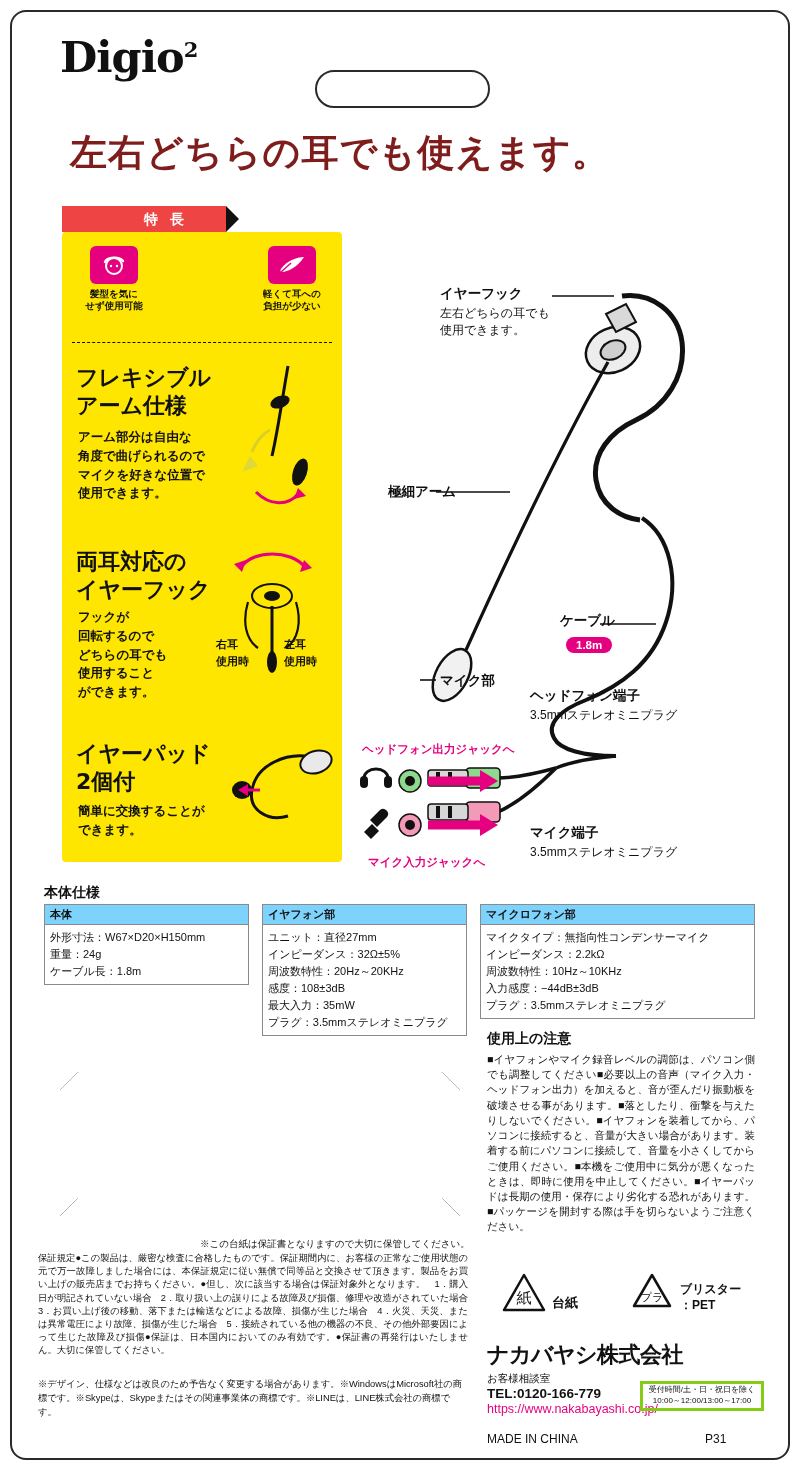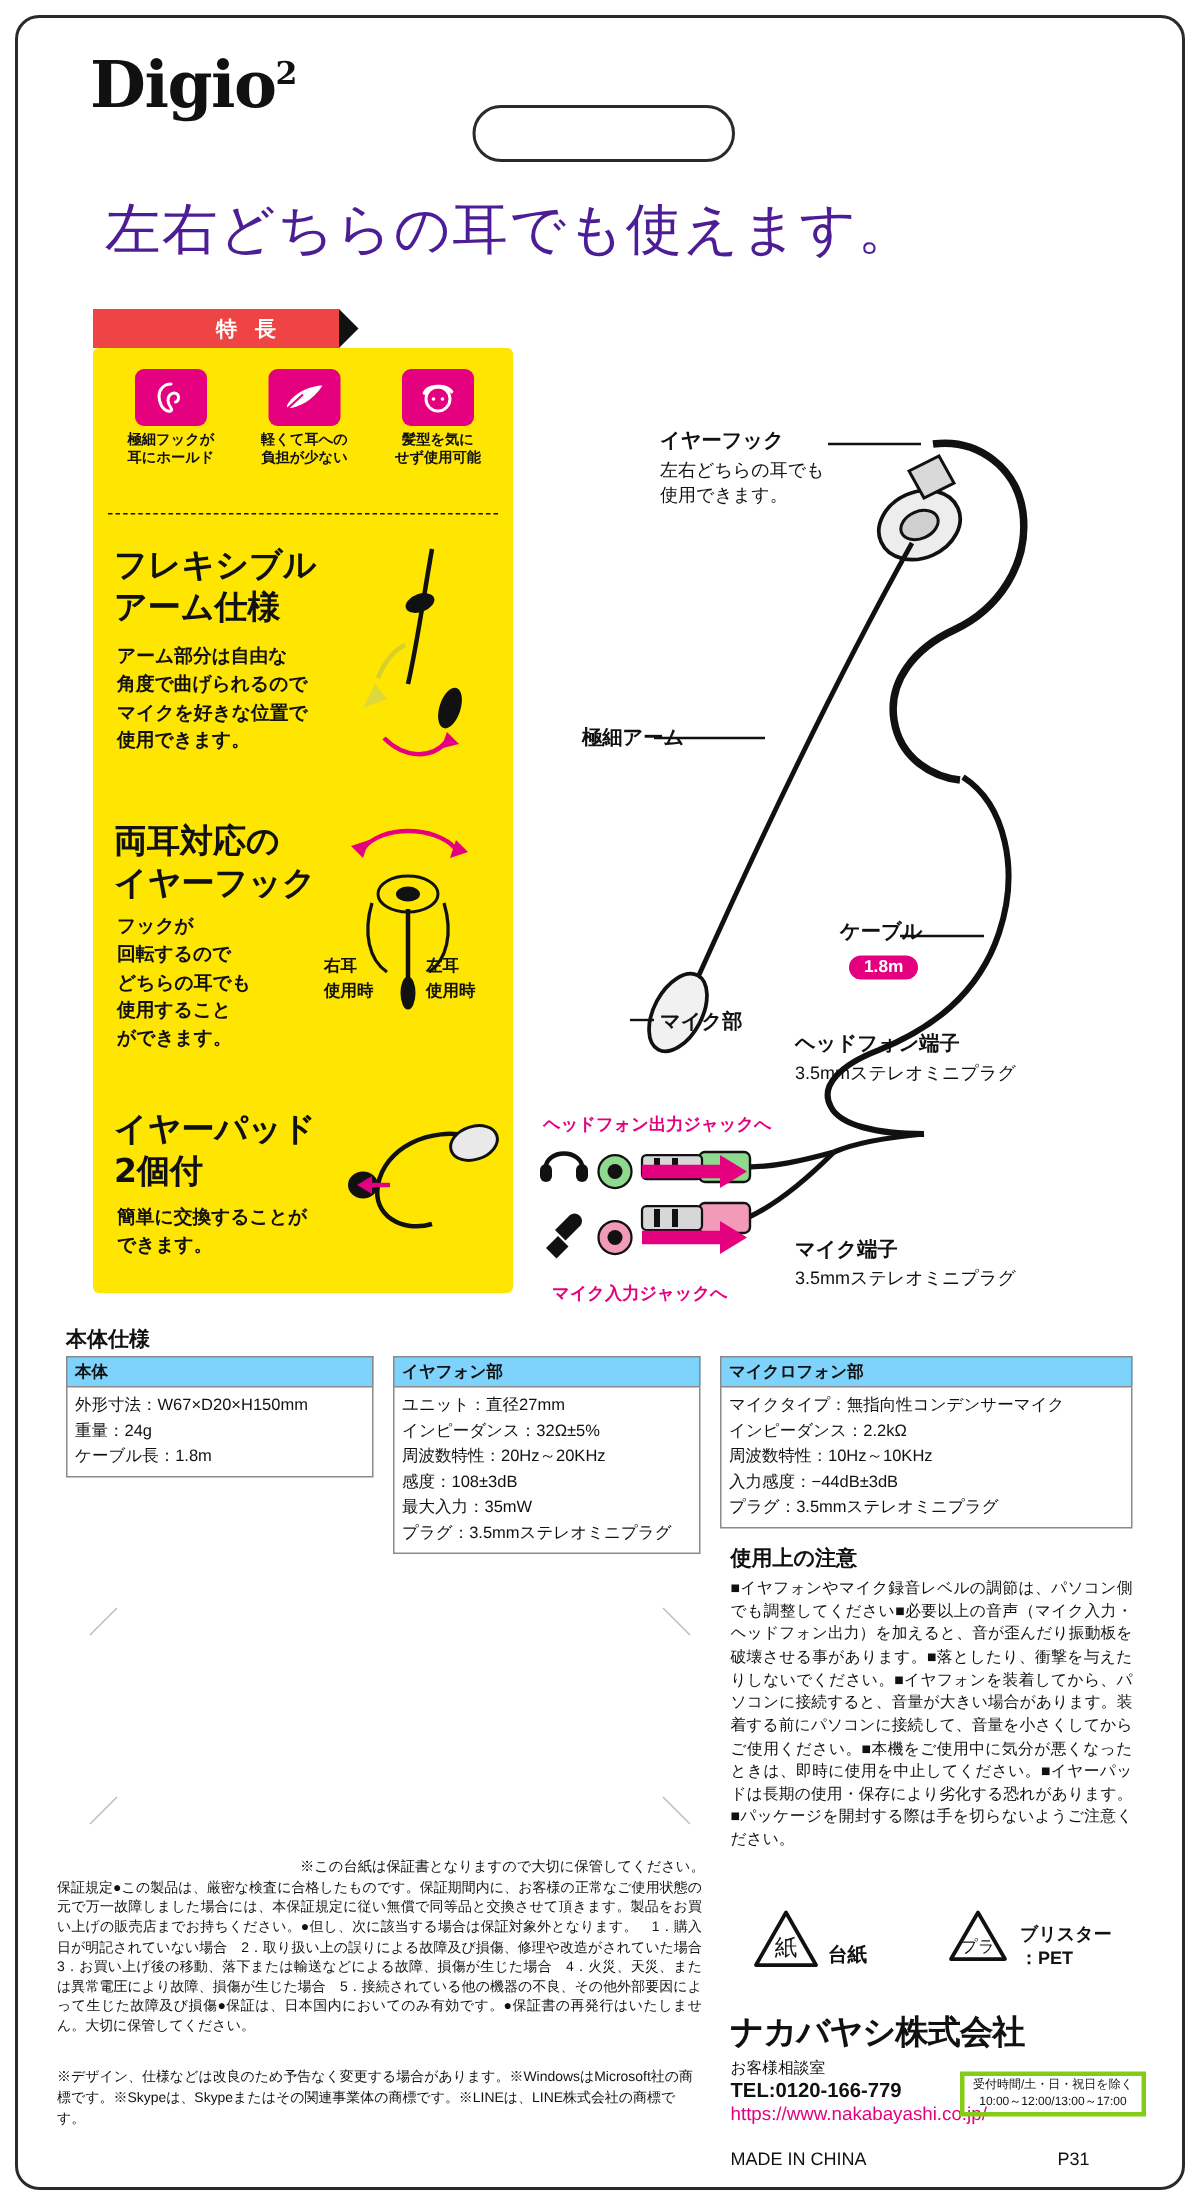--- a/index.html
+++ b/index.html
@@ -2,21 +2,21 @@
 <html><head>
 <meta charset="utf-8">
 <style>
   html,body{margin:0;padding:0;background:#fff;}
   body{width:800px;height:1470px;font-family:"Liberation Sans",sans-serif;color:#111;overflow:hidden;}
   .page{position:relative;width:800px;height:1270px;box-sizing:border-box;background:#fff;}
   .border-outer{position:absolute;left:10px;top:10px;width:780px;height:1450px;border:2px solid #2a2a2a;border-radius:16px;box-sizing:border-box;}
   .hang-hole{position:absolute;left:315px;top:70px;width:175px;height:38px;border:2px solid #2a2a2a;border-radius:19px;box-sizing:border-box;background:#fff;}
   .logo{position:absolute;left:60px;top:32px;font-family:"DejaVu Serif",serif;font-weight:bold;font-size:43px;letter-spacing:-1px;color:#111;}
   .logo sup{font-size:21px;vertical-align:super;}
-  .headline{position:absolute;left:70px;top:128px;font-size:37px;font-weight:normal;letter-spacing:1px;color:#4c1d95;font-family:"DejaVu Sans",sans-serif;}
+  .headline{position:absolute;left:70px;top:128px;font-size:37px;font-weight:bold;letter-spacing:1px;color:#7f1d1d;font-family:"DejaVu Sans",sans-serif;}
 
   
   .tab{position:absolute;left:62px;top:206px;width:120px;height:26px;background:#ef4444;color:#fff;font-size:14px;font-weight:bold;letter-spacing:4px;text-align:center;line-height:26px;padding-left:44px;}
   .tab:after{content:"";position:absolute;right:-13px;top:0;border-top:13px solid transparent;border-bottom:13px solid transparent;border-left:13px solid #111;}
   .yellow{position:absolute;left:62px;top:232px;width:280px;height:630px;background:#ffe600;border-radius:4px;}
   .feat-row{position:absolute;left:12px;top:14px;width:258px;display:flex;justify-content:space-between;}
   .feat{width:80px;text-align:center;}
   .feat .badge{width:48px;height:38px;background:#e5007f;border-radius:6px;margin:0 auto 4px;position:relative;}
   .feat .badge svg{position:absolute;left:50%;top:50%;transform:translate(-50%,-50%);}
   .feat .cap{font-size:9.5px;line-height:1.25;color:#111;font-weight:bold;}
@@ -66,47 +66,38 @@
   <div class="logo"><span>Digio</span><sup>2</sup></div>
 
   <div class="headline">左右どちらの耳でも使えます。</div>
 
   <div class="tab">特 長</div>
   <div class="yellow">
     <div class="feat-row">
       <div class="feat">
         <div class="badge">
           <svg width="28" height="24" viewBox="0 0 28 24">
-              <path d="M14 3c-5 0-8 4-8 8s2 9 6 10c2 .6 3-.6 2-2-1-1.4-2-3-2-5 0-3 2-5 4-5s3 1.4 3 3-1 3-2 3" fill="none" stroke="#fff" stroke-width="2" stroke-linecap="round"></path>
+              <circle cx="14" cy="13" r="8" fill="none" stroke="#fff" stroke-width="2"></circle>
+              <path d="M5 9c2-5 14-6 18-1" fill="none" stroke="#fff" stroke-width="2.4" stroke-linecap="round"></path>
+              <circle cx="11" cy="13" r="1.2" fill="#fff"></circle>
+              <circle cx="17" cy="13" r="1.2" fill="#fff"></circle>
             </svg>
         </div>
-        <div class="cap" style="white-space:pre-line">極細フックが
-耳にホールド</div>
+        <div class="cap" style="white-space:pre-line">髪型を気に
+せず使用可能</div>
       </div>
       <div class="feat">
         <div class="badge">
           <svg width="30" height="22" viewBox="0 0 30 22">
               <path d="M27 3C20 3 9 7 4 15c-1 1.6-1 3 1 3 5 0 16-5 22-15z" fill="#fff"></path>
               <path d="M3 19L14 9" stroke="#e5007f" stroke-width="1.4"></path>
             </svg>
         </div>
         <div class="cap" style="white-space:pre-line">軽くて耳への
 負担が少ない</div>
-      </div>
-      <div class="feat">
-        <div class="badge">
-          <svg width="28" height="24" viewBox="0 0 28 24">
-              <circle cx="14" cy="13" r="8" fill="none" stroke="#fff" stroke-width="2"></circle>
-              <path d="M5 9c2-5 14-6 18-1" fill="none" stroke="#fff" stroke-width="2.4" stroke-linecap="round"></path>
-              <circle cx="11" cy="13" r="1.2" fill="#fff"></circle>
-              <circle cx="17" cy="13" r="1.2" fill="#fff"></circle>
-            </svg>
-        </div>
-        <div class="cap" style="white-space:pre-line">髪型を気に
-せず使用可能</div>
       </div>
     </div>
     <div class="dash"></div>
 
     <div class="ytitle" style="left:14px;top:132px;font-size:22px;line-height:1.25;white-space:pre-line">フレキシブル
 アーム仕様</div>
     <div class="ybody" style="left:16px;top:196px;white-space:pre-line">アーム部分は自由な
 角度で曲げられるので
 マイクを好きな位置で
 使用できます。</div>

